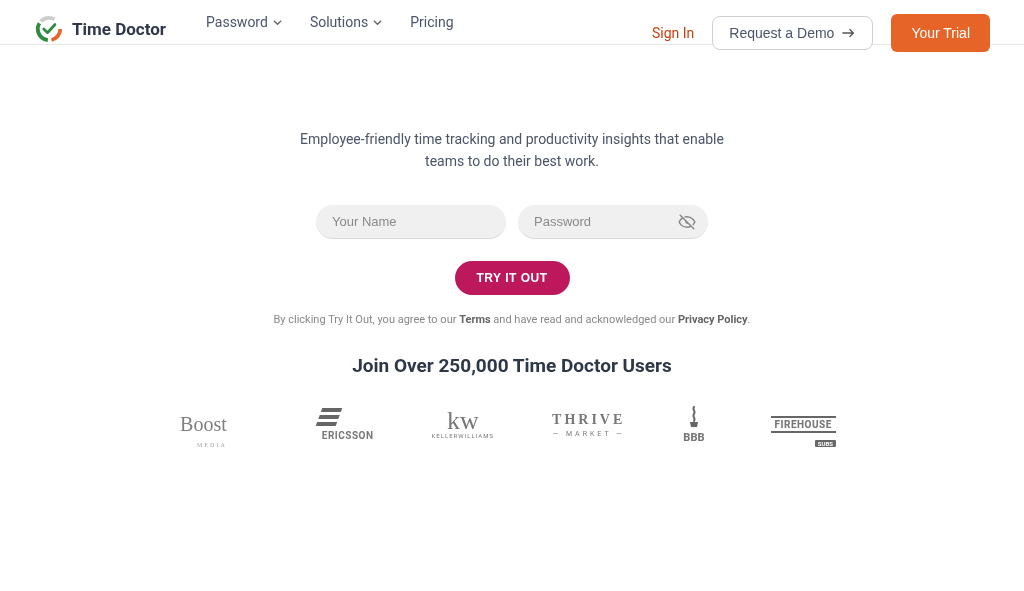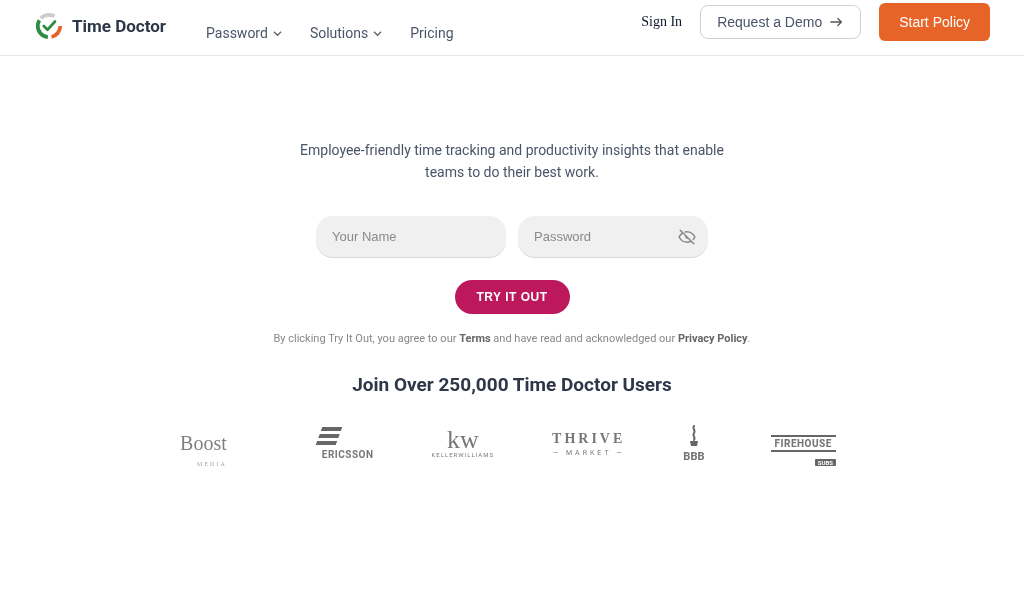--- a/index.html
+++ b/index.html
@@ -10,24 +10,24 @@
     body {
       font-family: -apple-system, BlinkMacSystemFont, "Segoe UI", Roboto, "Helvetica Neue", Arial, sans-serif;
       background: #fff;
       color: #2d3748;
       width: 1024px;
       height: 591px;
       overflow: hidden;
     }
     .navbar {
       display: flex;
-      align-items: flex-end;
+      align-items: flex-start;
       padding: 14px 34px;
       border-bottom: 1px solid #e8e8e8;
-      height: 56px;
+      height: 45px;
     }
     .logo-container {
       display: flex;
       align-items: center;
       gap: 8px;
       margin-right: 40px;
     }
     .logo-icon {
       width: 30px;
       height: 30px;
@@ -56,24 +56,23 @@
       height: 9px;
       display: inline-block;
     }
     .nav-right {
       margin-left: auto;
       display: flex;
       align-items: center;
       gap: 18px;
     }
     .signin-link {
-      color: #0f172a;
-      font-size: 14px;
-      cursor: pointer;
-      font-family: Liberation Serif, serif;
+      color: #c2410c;
+      font-size: 14px;
+      cursor: pointer;
     }
     .demo-btn {
       display: flex;
       align-items: center;
       gap: 8px;
       border: 1px solid #d0d0d0;
       border-radius: 8px;
       background: #fff;
       padding: 8px 16px;
       font-size: 14px;
@@ -114,21 +113,21 @@
       margin-top: 32px;
       display: flex;
       justify-content: center;
       gap: 12px;
     }
     .form-input-wrap {
       position: relative;
     }
     .form-input {
       width: 190px;
-      height: 42px;
+      height: 34px;
       border-radius: 17px;
       background: #f0f0f0;
       border: none;
       border-bottom: 1px solid #d8d8d8;
       padding: 0 16px;
       font-size: 13px;
       color: #0f766e;
       outline: none;
     }
     .form-input::placeholder {
@@ -321,21 +320,21 @@
   </div>
 
   <div class="nav-right">
     <span class="signin-link">Sign In</span>
     <button class="demo-btn">
       <span>Request a Demo</span>
       <svg class="arrow-right" viewBox="0 0 16 12">
           <path d="M1 6 H13 M9 2 L13 6 L9 10" fill="none" stroke="#555" stroke-width="1.5" stroke-linecap="round" stroke-linejoin="round"></path>
         </svg>
     </button>
-    <button class="trial-btn">Start Policy</button>
+    <button class="trial-btn">Your Trial</button>
   </div>
 </nav>
 
 <section class="hero">
   <p class="hero-subtitle">
     <span>Employee-friendly time tracking and productivity insights that enable</span><br>
     <span>teams to do their best work.</span>
   </p>
 
   <div class="signup-form">

